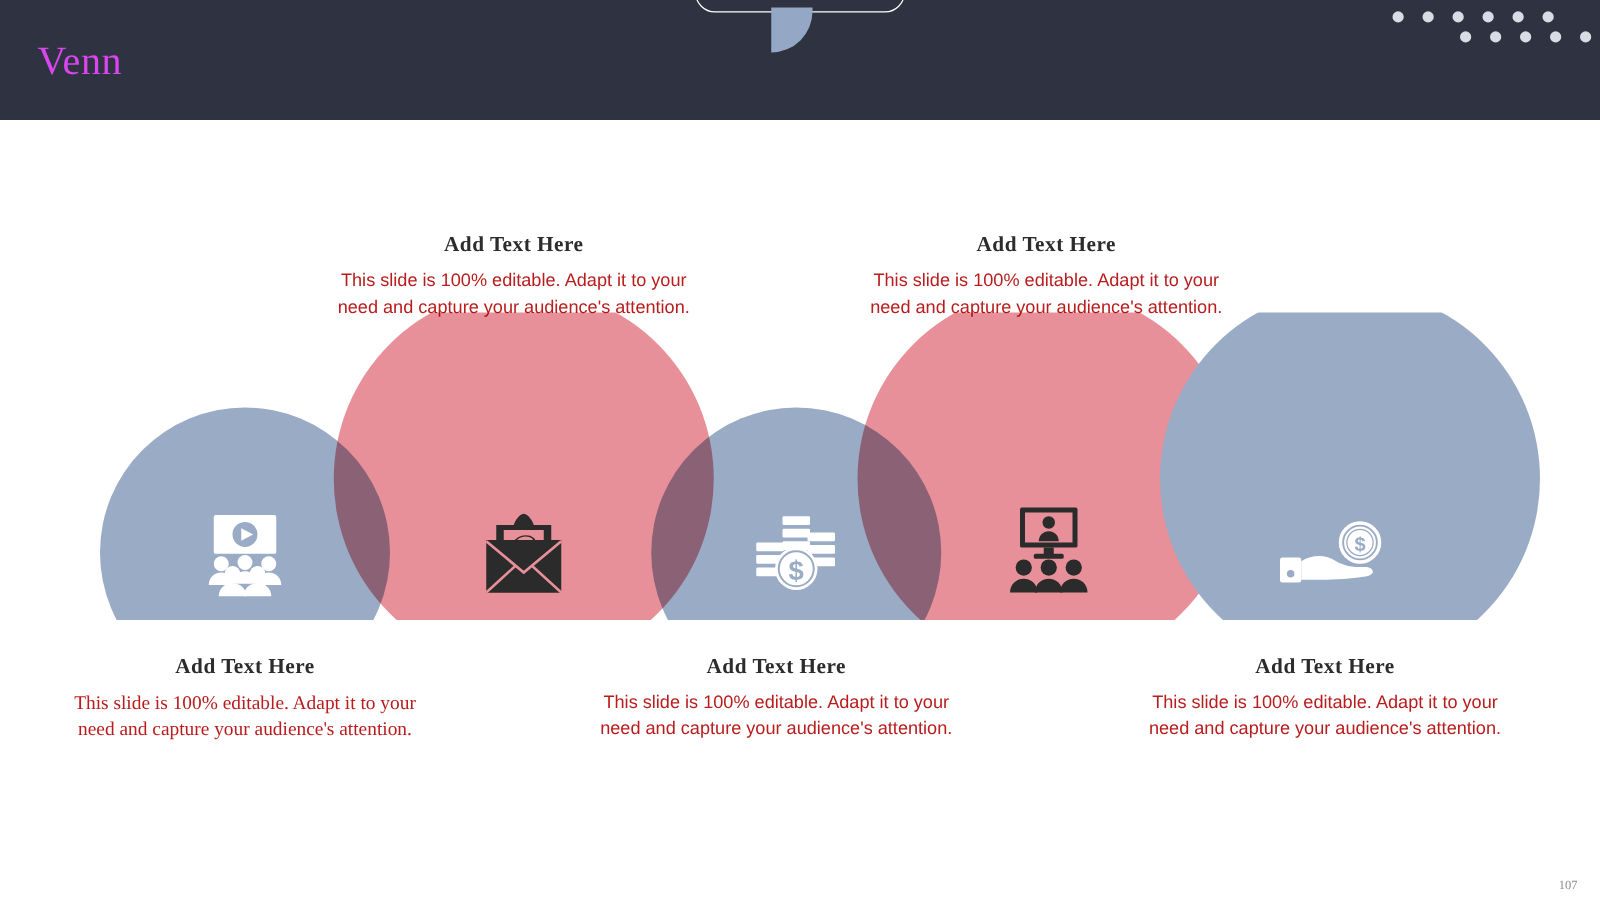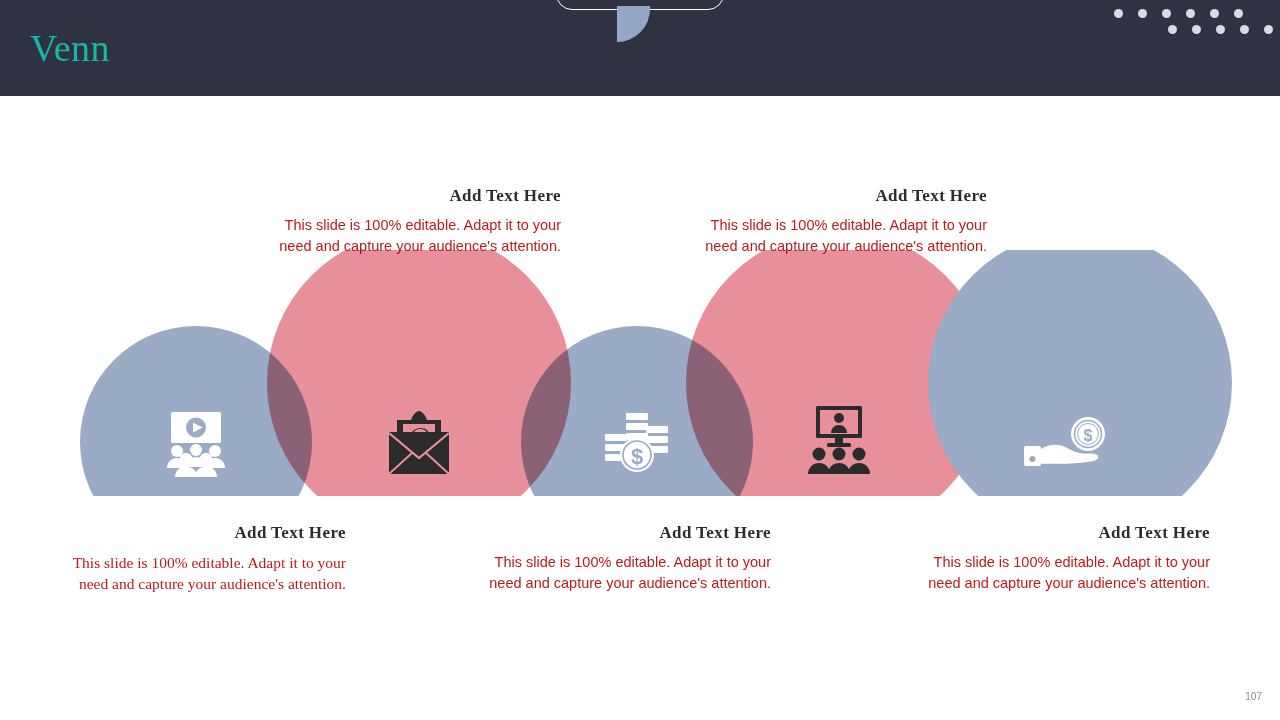--- a/index.html
+++ b/index.html
@@ -8,21 +8,21 @@
     font-family:"Liberation Sans", sans-serif;position:relative;
   }
   
   .header{
     position:absolute;left:0;top:0;width:1280px;height:96px;
     background:#2f3240;
   }
   .header-title{
     position:absolute;left:30px;top:26px;
     font-family:"Liberation Serif", serif;
-    font-size:38px;color:#14b8a6;letter-spacing:.5px;line-height:44px;
+    font-size:32px;color:#d946ef;letter-spacing:.5px;line-height:44px;
     font-weight:400;
   }
   .header-deco-frame{
     position:absolute;left:556px;top:-42px;width:168px;height:52px;
     border:1.6px solid #ffffff;border-radius:16px;box-sizing:border-box;
   }
   .header-wedge{
     position:absolute;left:617px;top:6px;width:33px;height:36px;
     background:#94a8c6;
     border-bottom-right-radius:33px;
@@ -37,38 +37,38 @@
     overflow:hidden;
   }
   .circle{position:absolute;border-radius:50%;}
   .circle.blue{background:#9aabc5;}
   .circle.salmon{background:#e79099;}
   .circle.blend{mix-blend-mode:multiply;}
   
   .icon-layer{position:absolute;left:0;top:0;width:1280px;height:720px;pointer-events:none;}
   .icon-slot{position:absolute;}
   
-  .tblock{position:absolute;text-align:right;}
+  .tblock{position:absolute;text-align:center;}
   .tblock .t-title{
     font-family:"Liberation Serif", serif;
     font-weight:bold;font-size:17px;color:#2c2c2c;
     letter-spacing:.4px;margin:0 0 9px 0;
   }
   .tblock .t-body{
     font-family:"Liberation Sans", sans-serif;
     font-size:14.5px;line-height:21px;color:#b91c1c;margin:0;
   }
   .tblock.serif-body .t-body{
     font-family:"Liberation Serif", serif;
     font-size:15.5px;line-height:21px;
   }
   
   .page-num{
-    position:absolute;right:18px;bottom:18px;
-    font-size:10px;color:#8b8b8b;font-family:Liberation Sans, sans-serif;
+    position:absolute;right:18px;bottom:6px;
+    font-size:10px;color:#8b8b8b;font-family:Liberation Serif, serif;
   }
 </style>
 </head>
 <body>
 
 <div class="header">
   <div class="header-title">Venn</div>
   <div class="header-deco-frame"></div>
   <div class="header-wedge"></div>
   <div class="dots-row r1">

